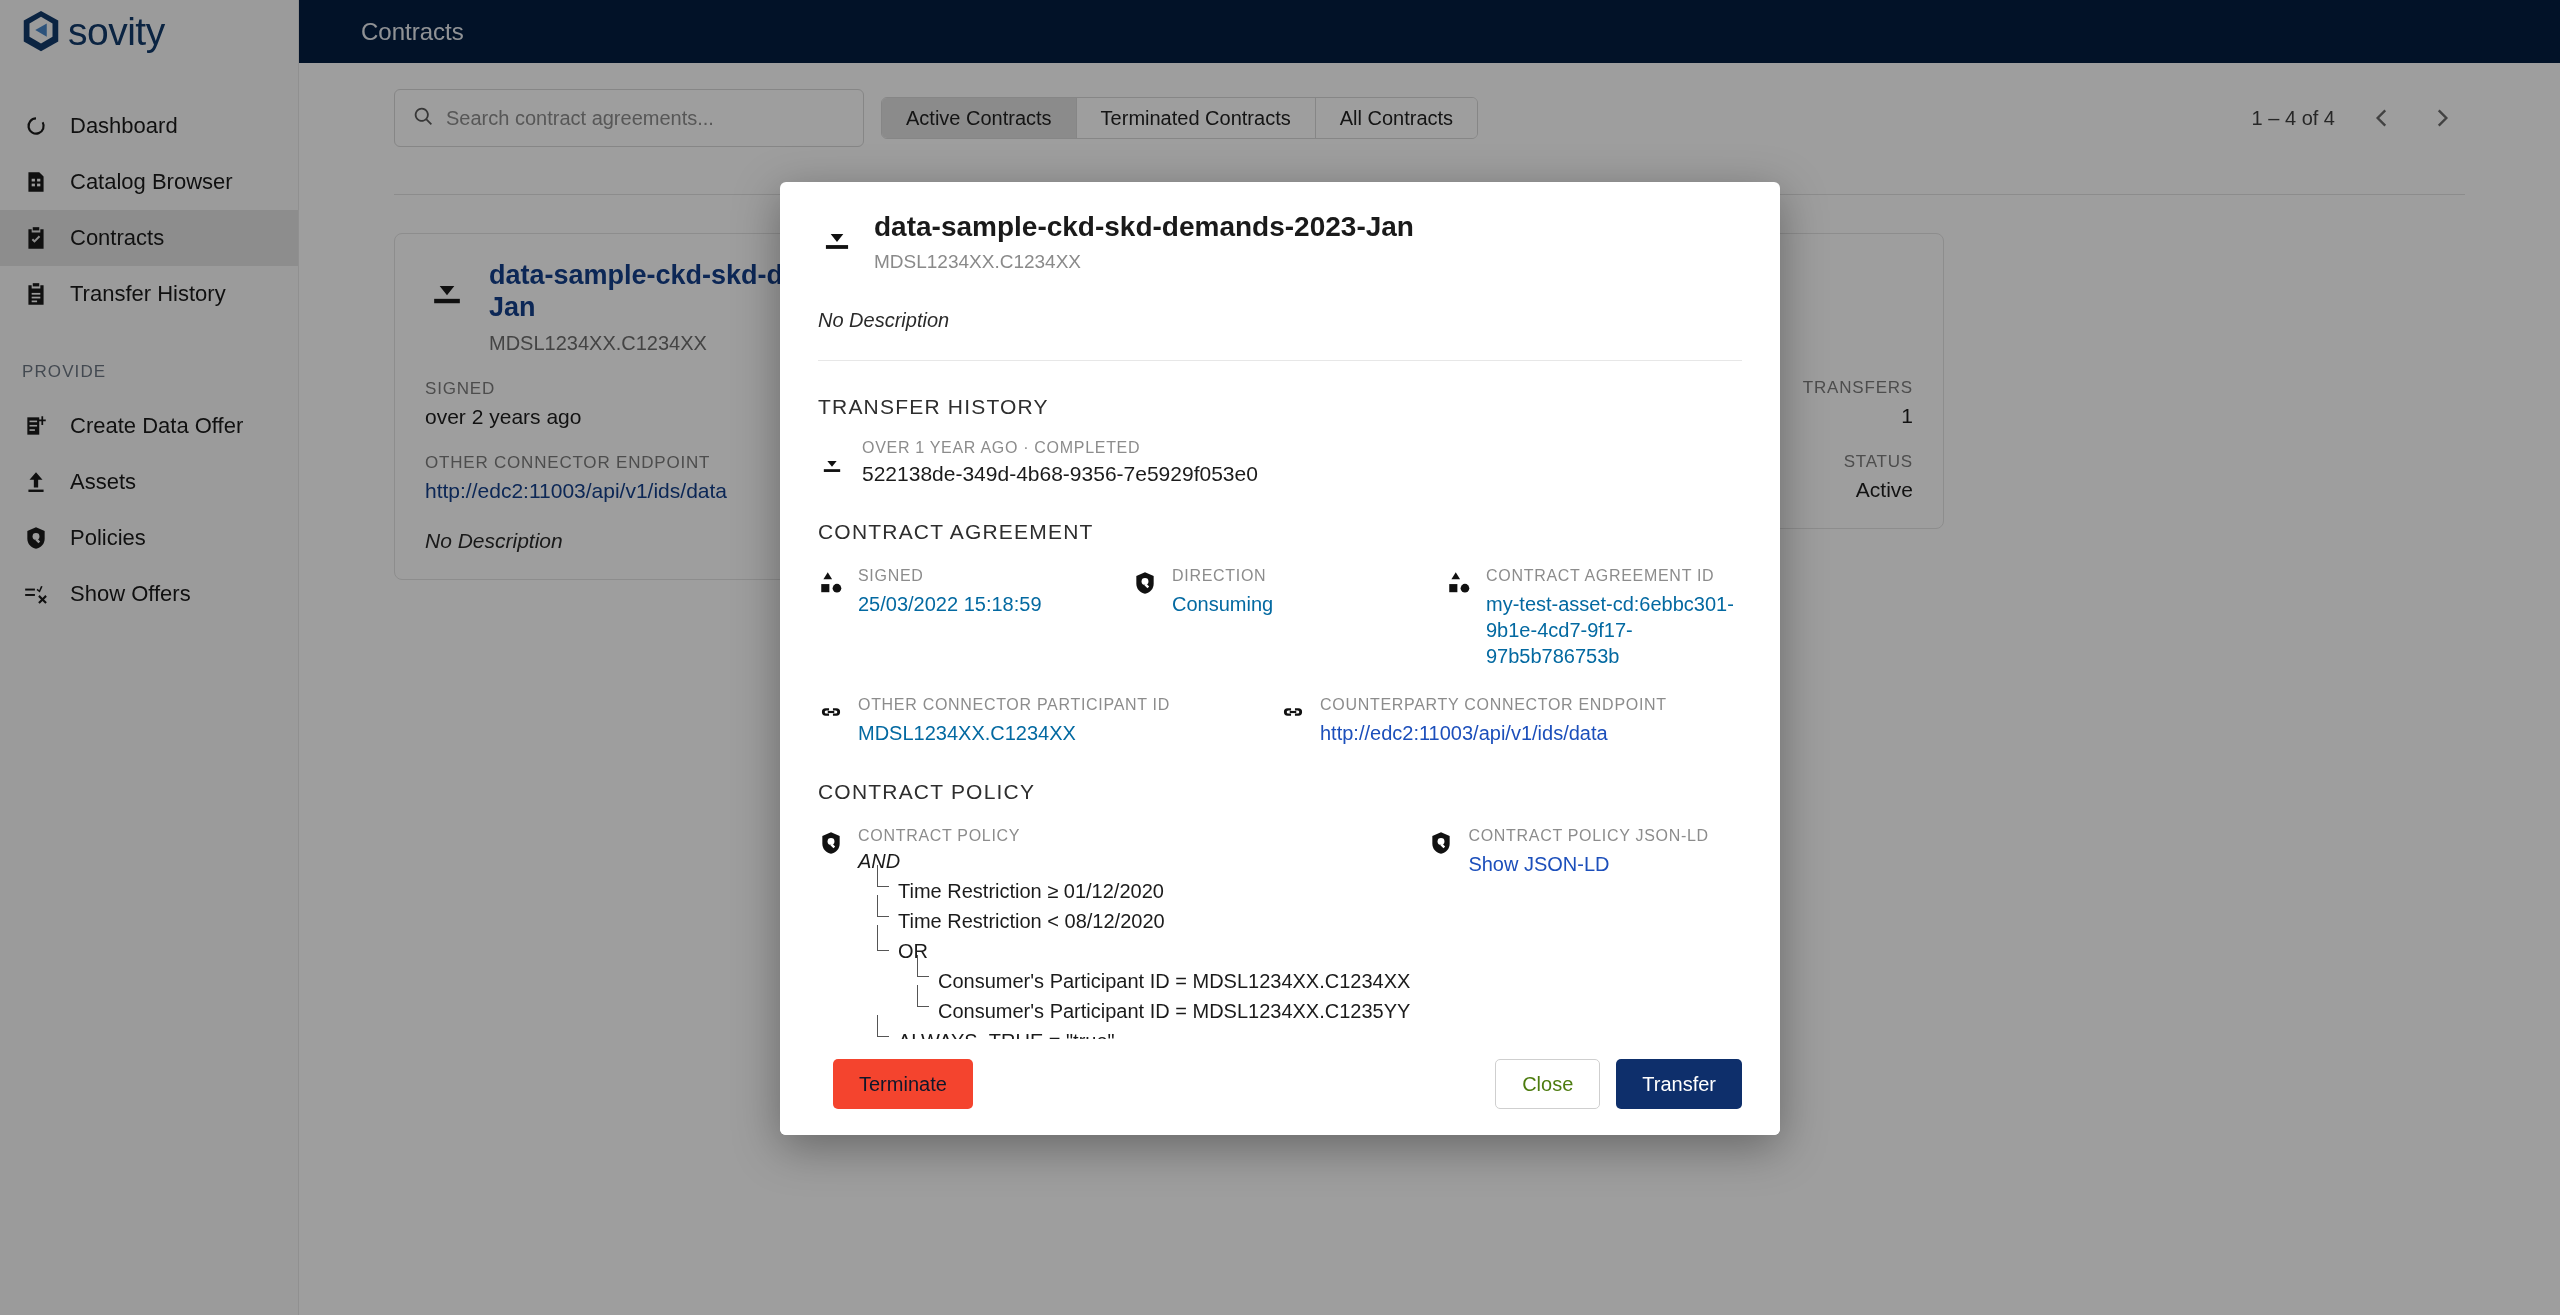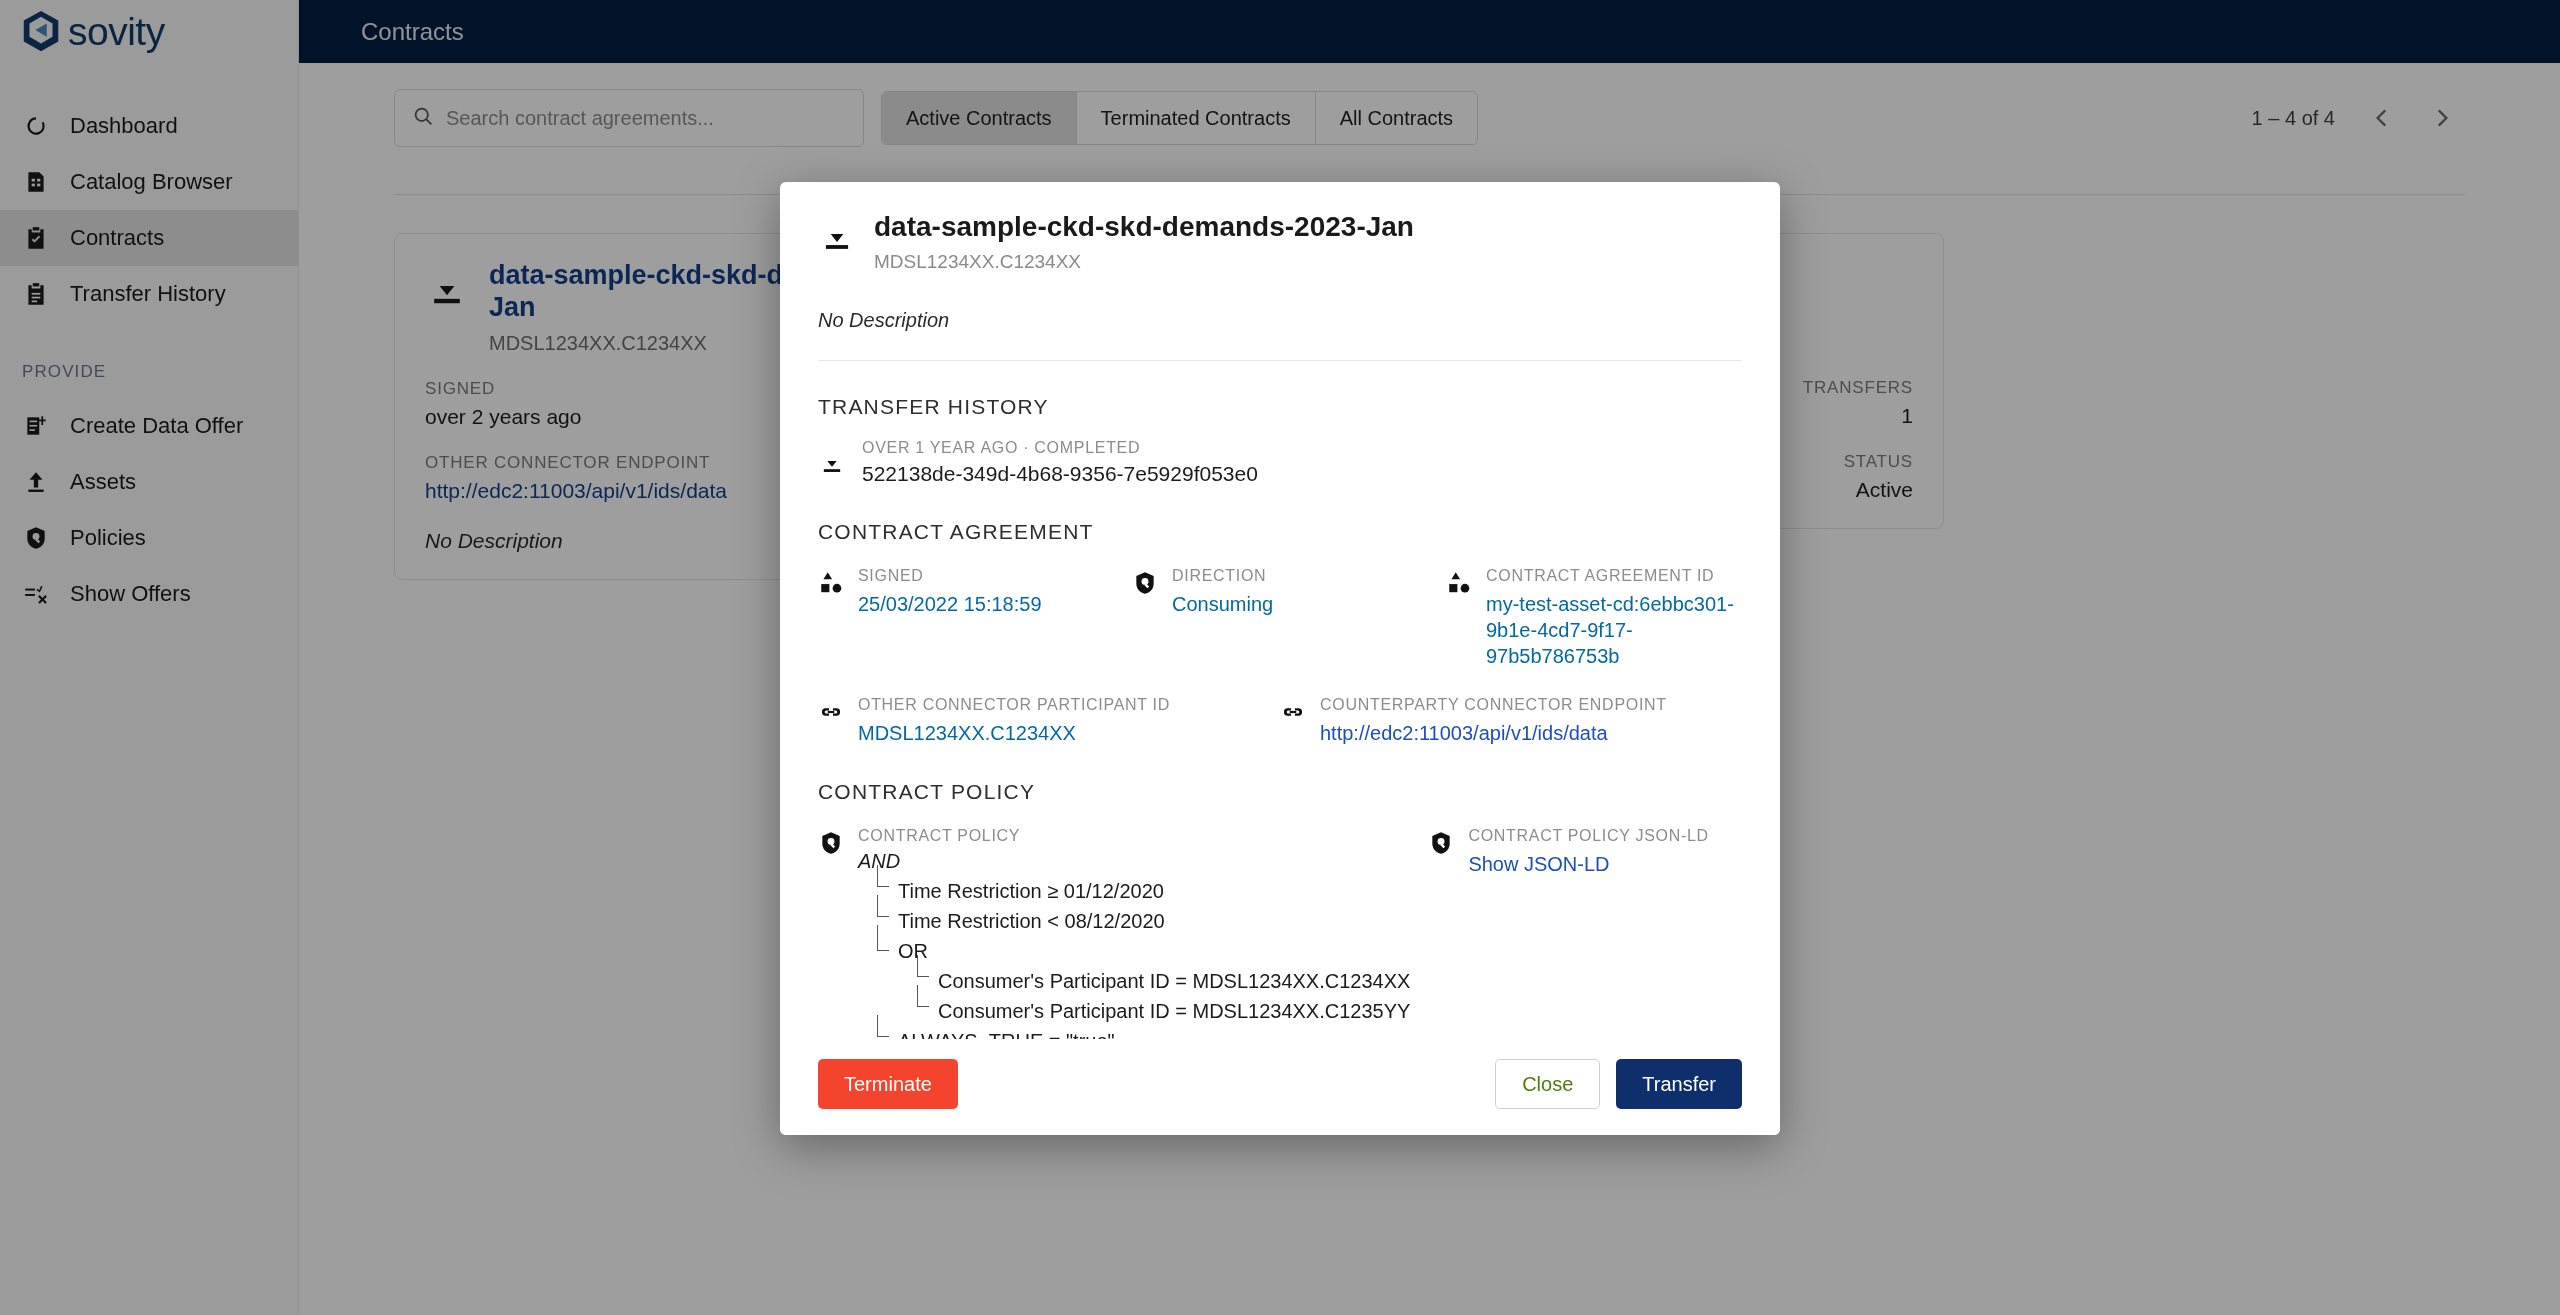--- a/index.html
+++ b/index.html
@@ -53,21 +53,21 @@
     width: 470px; height: 58px; border: 1px solid #d9d9d9; border-radius: 6px;
     display: flex; align-items: center; gap: 12px; padding: 0 18px; background: #fff;
   }
   .search-box svg { width: 21px; height: 21px; fill: #5a5a5a; flex: none; }
   .search-box input {
     border: none; outline: none; font-size: 20px; color: #555; width: 100%;
     font-family: "Liberation Sans", sans-serif; background: transparent;
   }
   .search-box input::placeholder { color: #8d8d8d; }
 
-  .seg { display: flex; margin-left: 17px; border: 1px solid #d9d9d9; border-radius: 6px; overflow: hidden; height: 54px; }
+  .seg { display: flex; margin-left: 17px; border: 1px solid #d9d9d9; border-radius: 6px; overflow: hidden; height: 42px; }
   .seg-btn {
     padding: 0 24px; display: flex; align-items: center; font-size: 20px;
     color: #232323; background: #fff; border-right: 1px solid #d9d9d9; cursor: pointer;
   }
   .seg-btn:last-child { border-right: none; }
   .seg-btn.on { background: #e1e1e1; font-weight: 400; }
 
   .paging { margin-left: auto; display: flex; align-items: center; gap: 34px; padding-right: 10px; }
   .paging-label { font-size: 20px; color: #3f3f3f; }
   .chev { width: 26px; height: 26px; cursor: pointer; }
@@ -158,21 +158,21 @@
 
   .modal-footer {
     flex: none; padding: 20px 38px 26px 38px; display: flex; align-items: center;
     background: #fff;
   }
   .btn {
     border: none; border-radius: 5px; font-size: 20px; cursor: pointer;
     font-family: "Liberation Sans", sans-serif; padding: 0 26px; height: 50px;
     display: inline-flex; align-items: center; justify-content: center;
   }
-  .btn-terminate { background: #f4442e; color: #ffffff; }
+  .btn-terminate { background: #f4442e; color: #0f172a; margin-left: 15px; }
   .btn-close { background: #fff; color: #4d7c0f; border: 1px solid #cfcfcf; margin-left: auto; }
   .btn-transfer { background: #0e2f6b; color: #fff; margin-left: 16px; }
 </style>
 </head>
 <body>
 
 <div id="root">
 
   <div class="app-bg">
 

